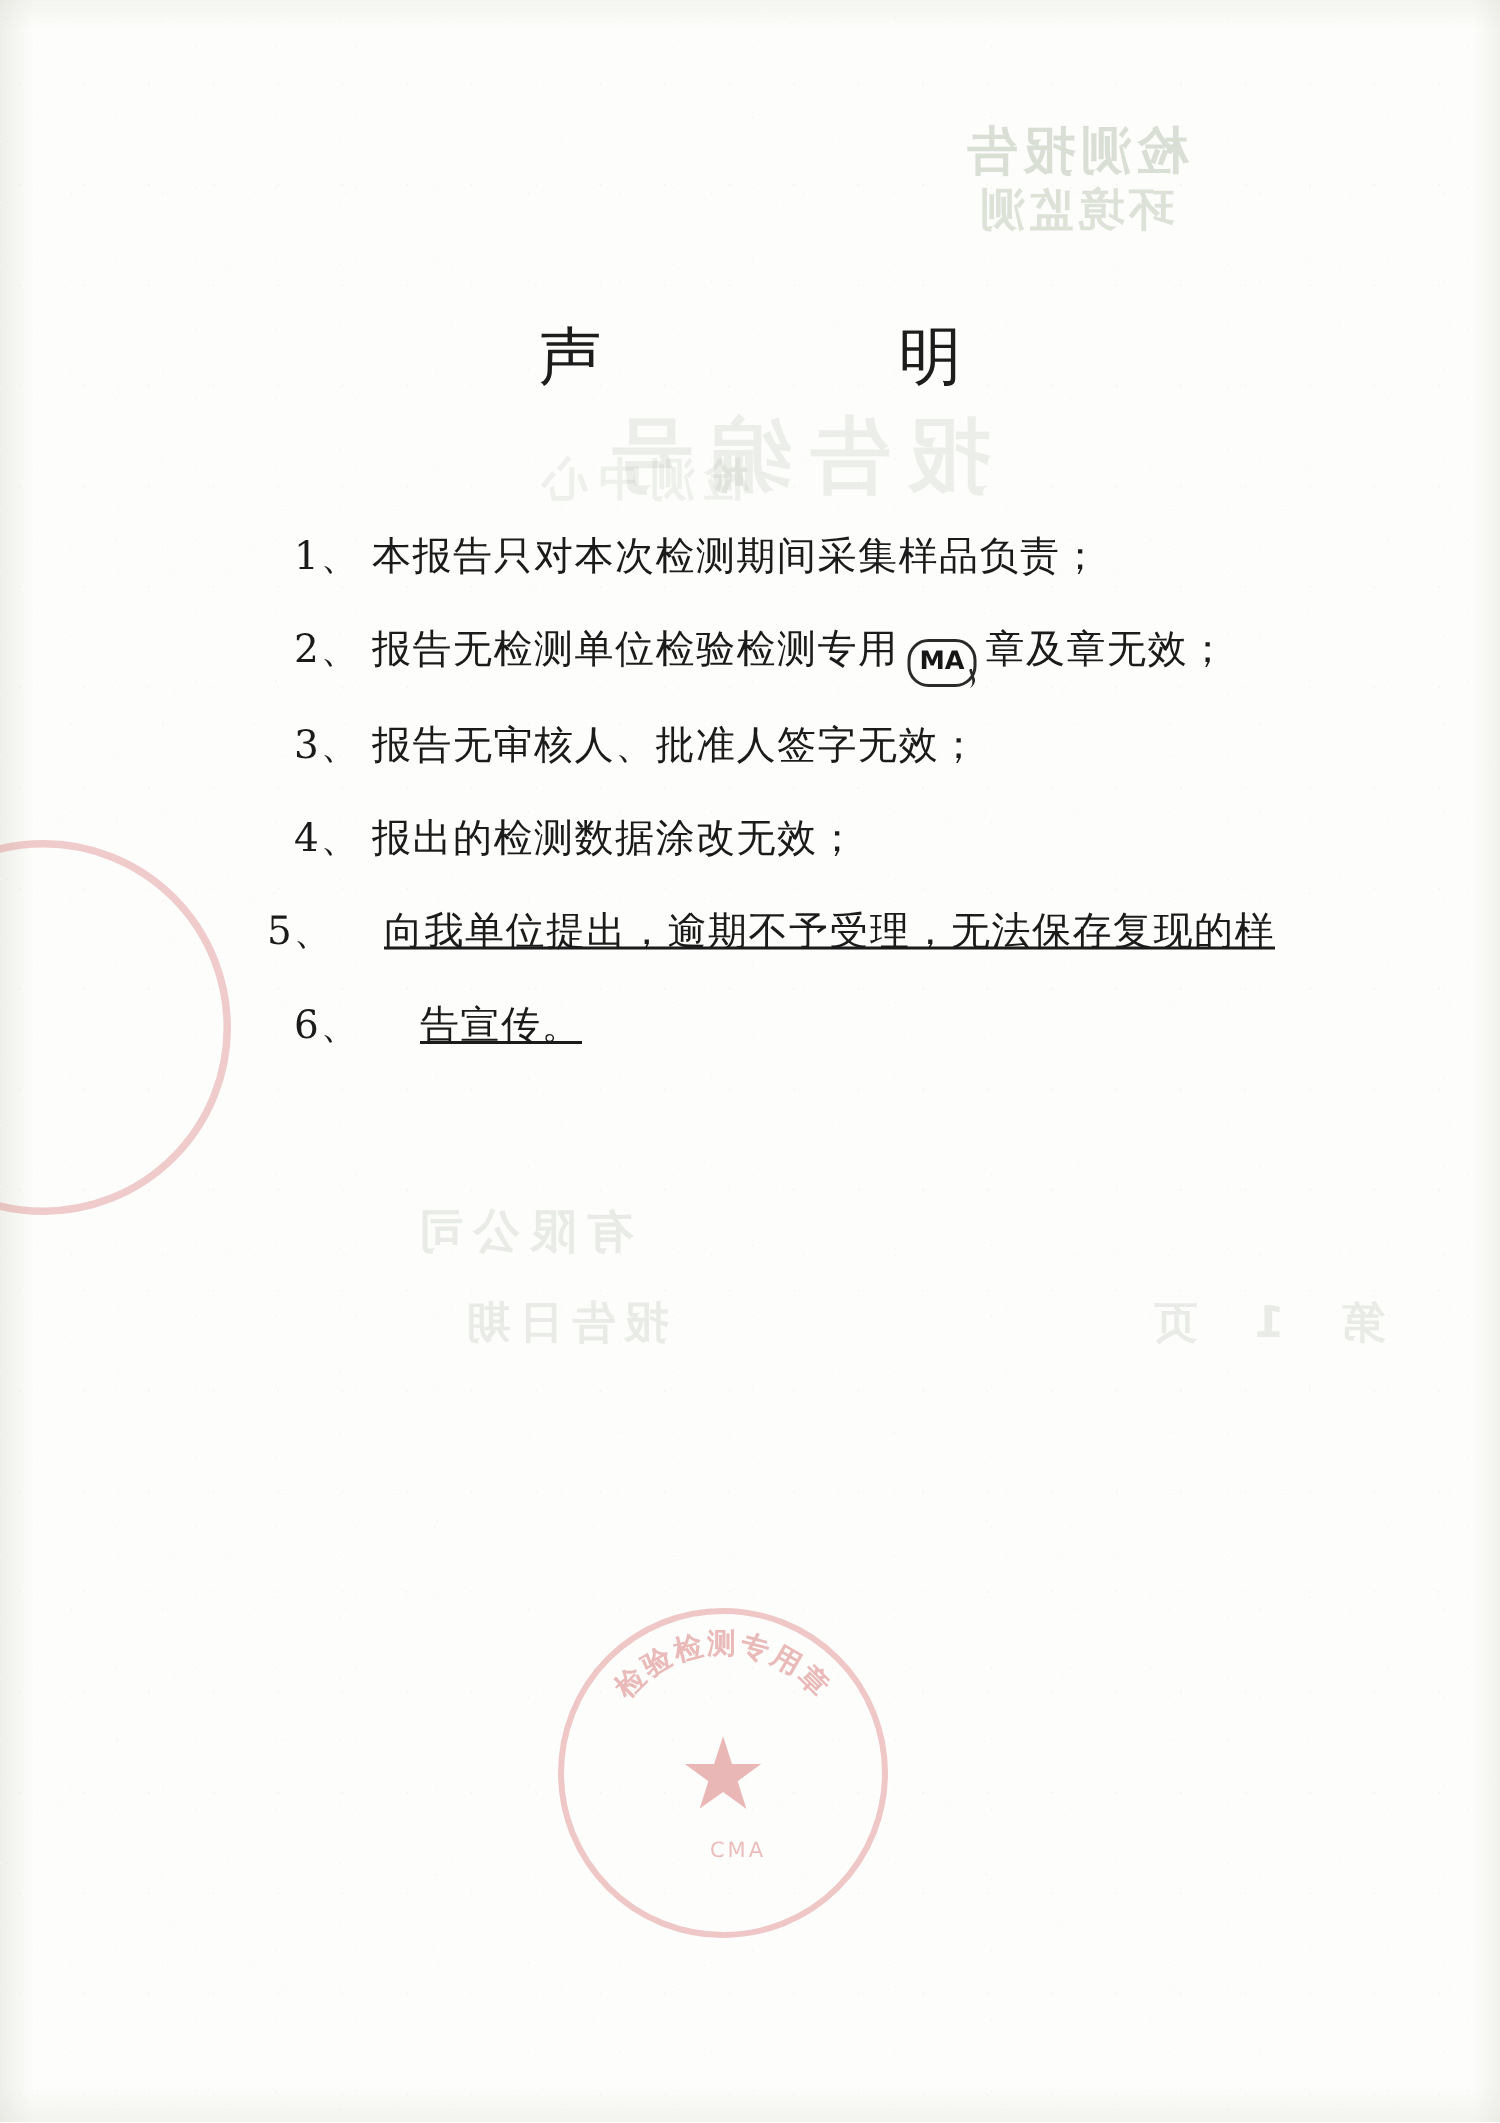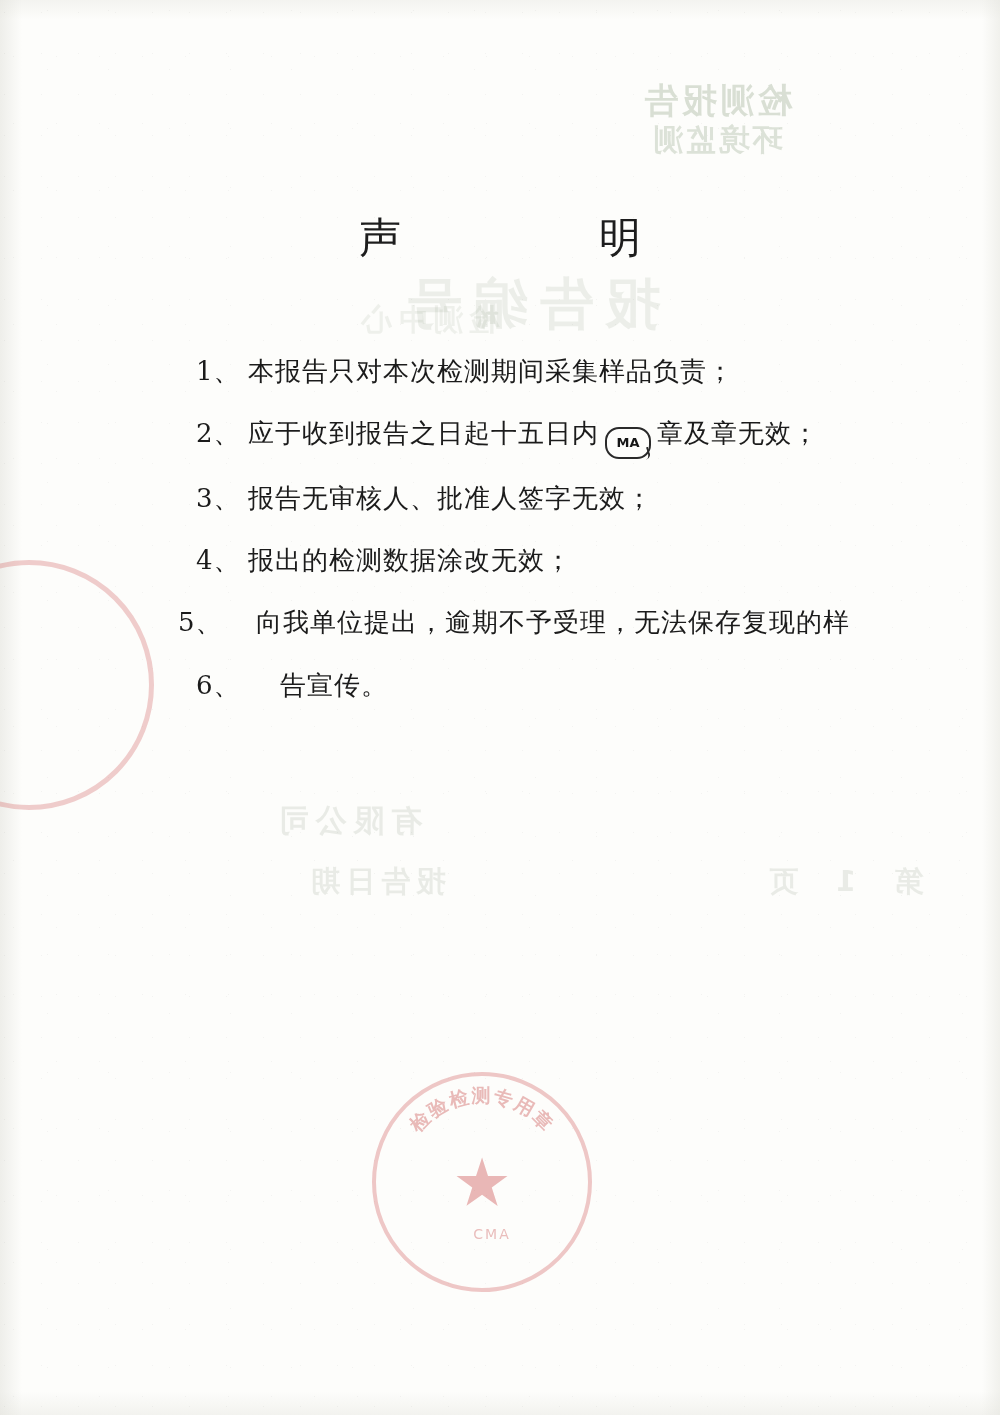--- a/index.html
+++ b/index.html
@@ -156,36 +156,37 @@
     white-space: nowrap;
   }
   .clause .body {
     flex: 1 1 auto;
   }
   .clause .body .line {
     display: block;
   }
   .clause .body .line.indent {
     padding-left: 32px;
+    text-decoration: underline;
   }
   
   .clause.wide .num { width: 52px; margin-left: -18px; }
   .clause.wide .body { margin-left: -6px; }
 
   
   .ma-mark {
     display: inline-flex;
     align-items: center;
     justify-content: center;
     width: 42px;
     height: 28px;
     border: 2.5px solid #2a2a2a;
     border-radius: 14px / 14px;
     font-family: "DejaVu Sans", "Liberation Sans", sans-serif;
-    font-size: 13px;
+    font-size: 17px;
     font-weight: 700;
     letter-spacing: 0px;
     line-height: 1;
     color: #161616;
     vertical-align: -5px;
     margin: 0 6px;
     position: relative;
   }
   .ma-mark::after {
     content: "";
@@ -239,21 +240,21 @@
       <div class="clause">
         <span class="num">1、</span>
         <span class="body">
           <span class="line">本报告只对本次检测期间采集样品负责；</span>
         </span>
       </div>
 
       <div class="clause">
         <span class="num">2、</span>
         <span class="body">
-          <span>应于收到报告之日起十五日内</span><span class="ma-mark">MA</span><span>章及章无效；</span>
+          <span>报告无检测单位检验检测专用</span><span class="ma-mark">MA</span><span>章及章无效；</span>
         </span>
       </div>
 
       <div class="clause">
         <span class="num">3、</span>
         <span class="body">
           <span class="line">报告无审核人、批准人签字无效；</span>
         </span>
       </div>
 

